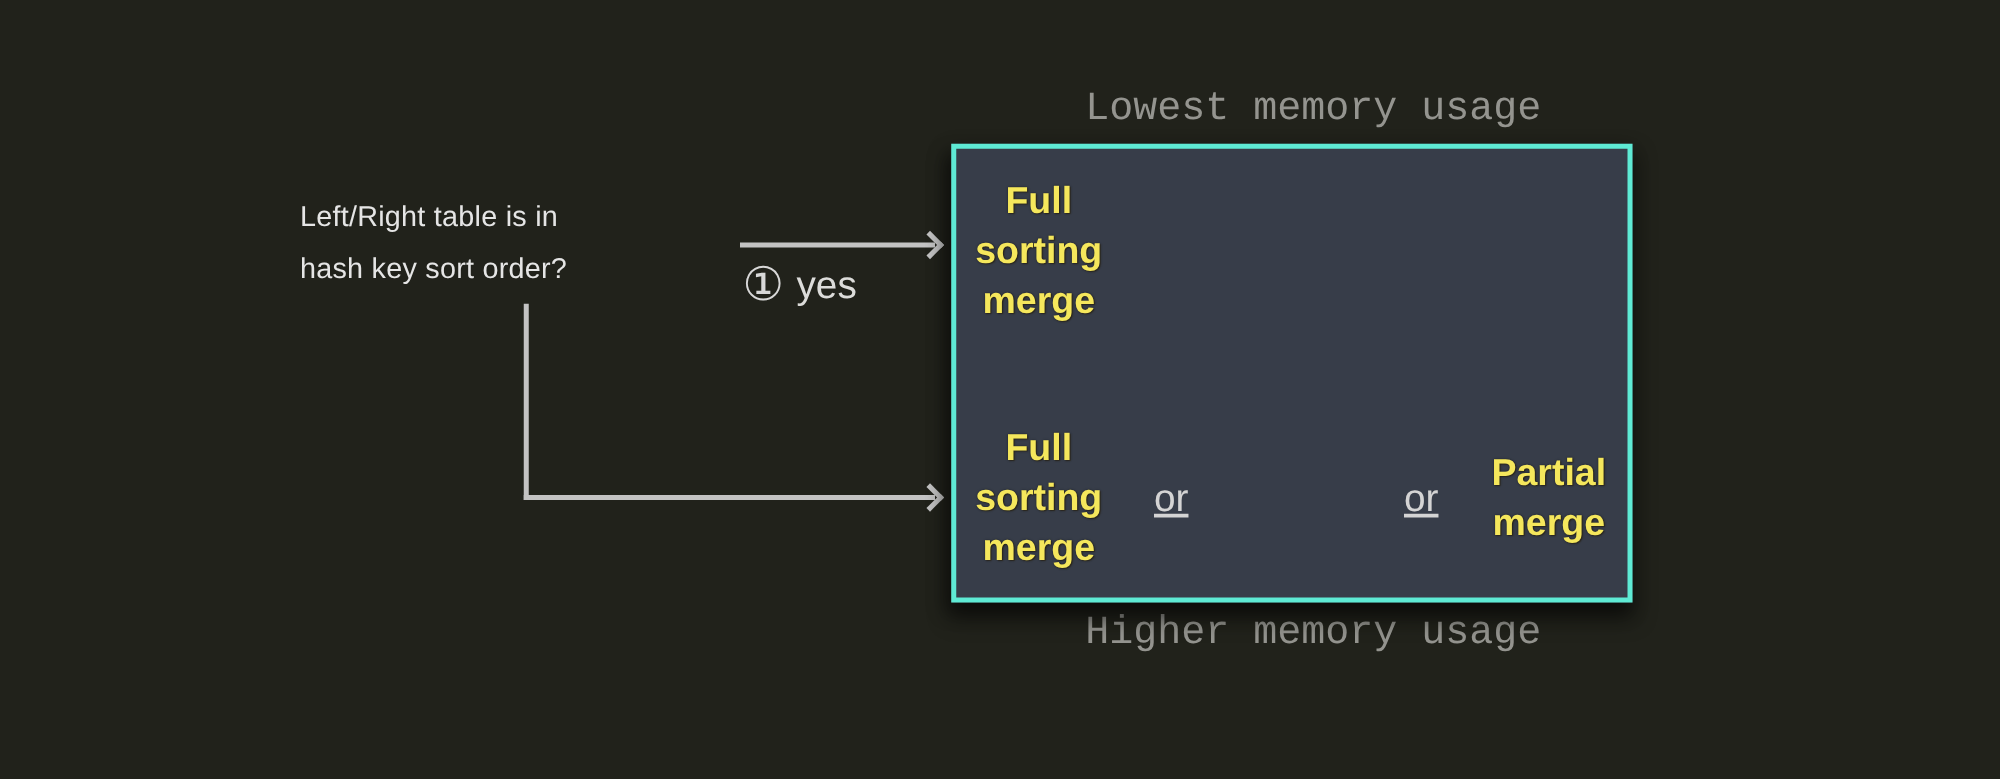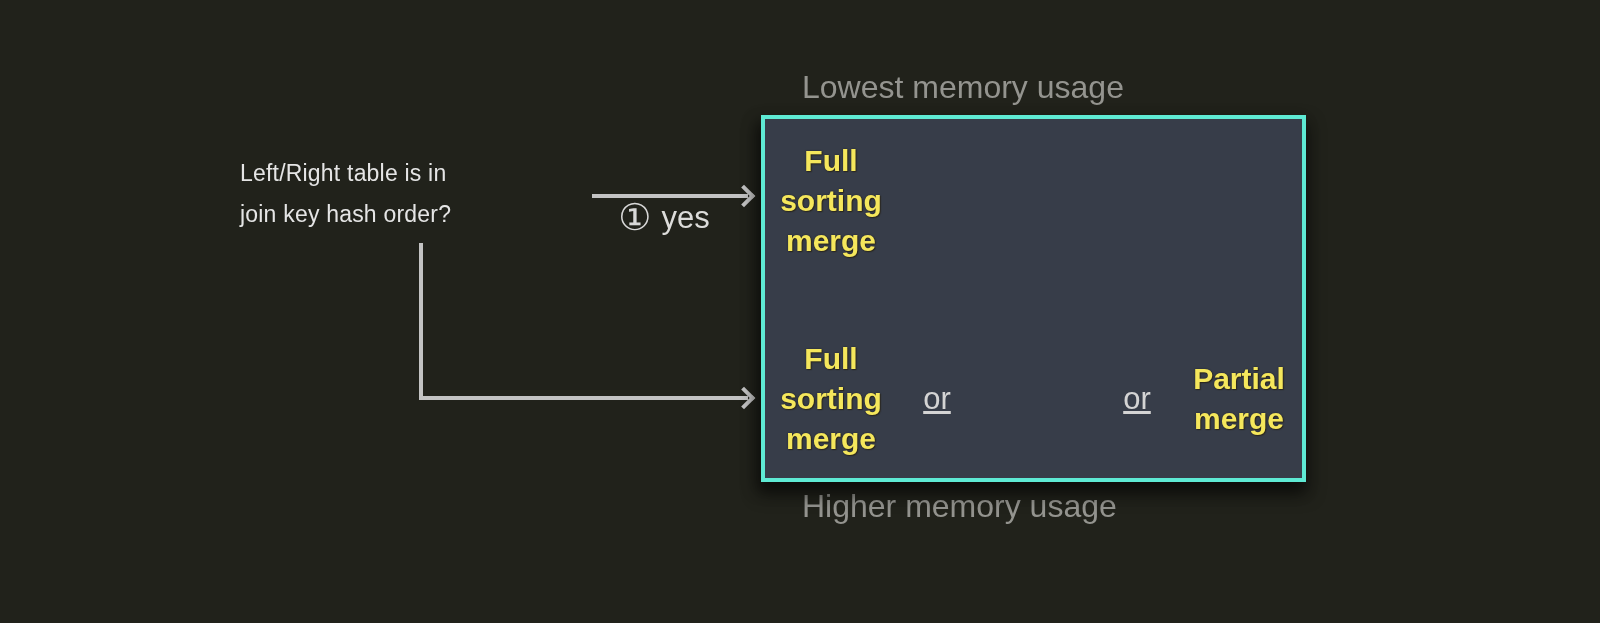--- a/index.html
+++ b/index.html
@@ -39,44 +39,44 @@
     border-right: 4px solid #c3c3c3;
     transform: rotate(45deg);
   }
   .chev-yes { left: 736px; top: 188px; }
   .chev-no  { left: 736px; top: 390px; }
 
   
   .branch {
     position: absolute;
     width: 140px;
-    text-align: center;
     color: #dcdcda;
     font-size: 31px;
-    line-height: 32px;
+    line-height: 52px;
     white-space: nowrap;
   }
   .branch-yes { left: 594px; top: 202px; }
   .branch-no  { left: 592px; top: 405px; }
   .branch .marker {
     font-size: 37px;
     color: #d8d8d8;
     vertical-align: -2px;
     margin-right: 10px;
   }
 
   
   .caption {
     position: absolute;
-    left: 802px; width: 400px;
-    text-align: left;
+    left: 833px; width: 400px;
+    text-align: right;
     color: #94948f;
     font-size: 32px;
     line-height: 40px;
     white-space: nowrap;
+    font-family: Liberation Mono, monospace;
   }
   .caption-top    { top: 67px; }
   .caption-bottom { top: 486px; }
 
   
   .opt-box {
     position: absolute;
     left: 761px; top: 115px;
     width: 545px; height: 367px;
     background: #373d49;
@@ -108,21 +108,21 @@
   .or-1 { left: 132px; top: 260px; }
   .or-2 { left: 332px; top: 260px; }
 </style>
 </head>
 <body>
 
 <div class="stage">
 
   <div class="question">
     <div>Left/Right table is in</div>
-    <div>join key hash order?</div>
+    <div>hash key sort order?</div>
   </div>
 
   <div class="line shaft-yes"></div>
   <div class="chev chev-yes"></div>
   <div class="line vline"></div>
   <div class="line shaft-no"></div>
   <div class="chev chev-no"></div>
 
   <div class="branch branch-yes">
     <span class="marker">①</span><span>yes</span>

